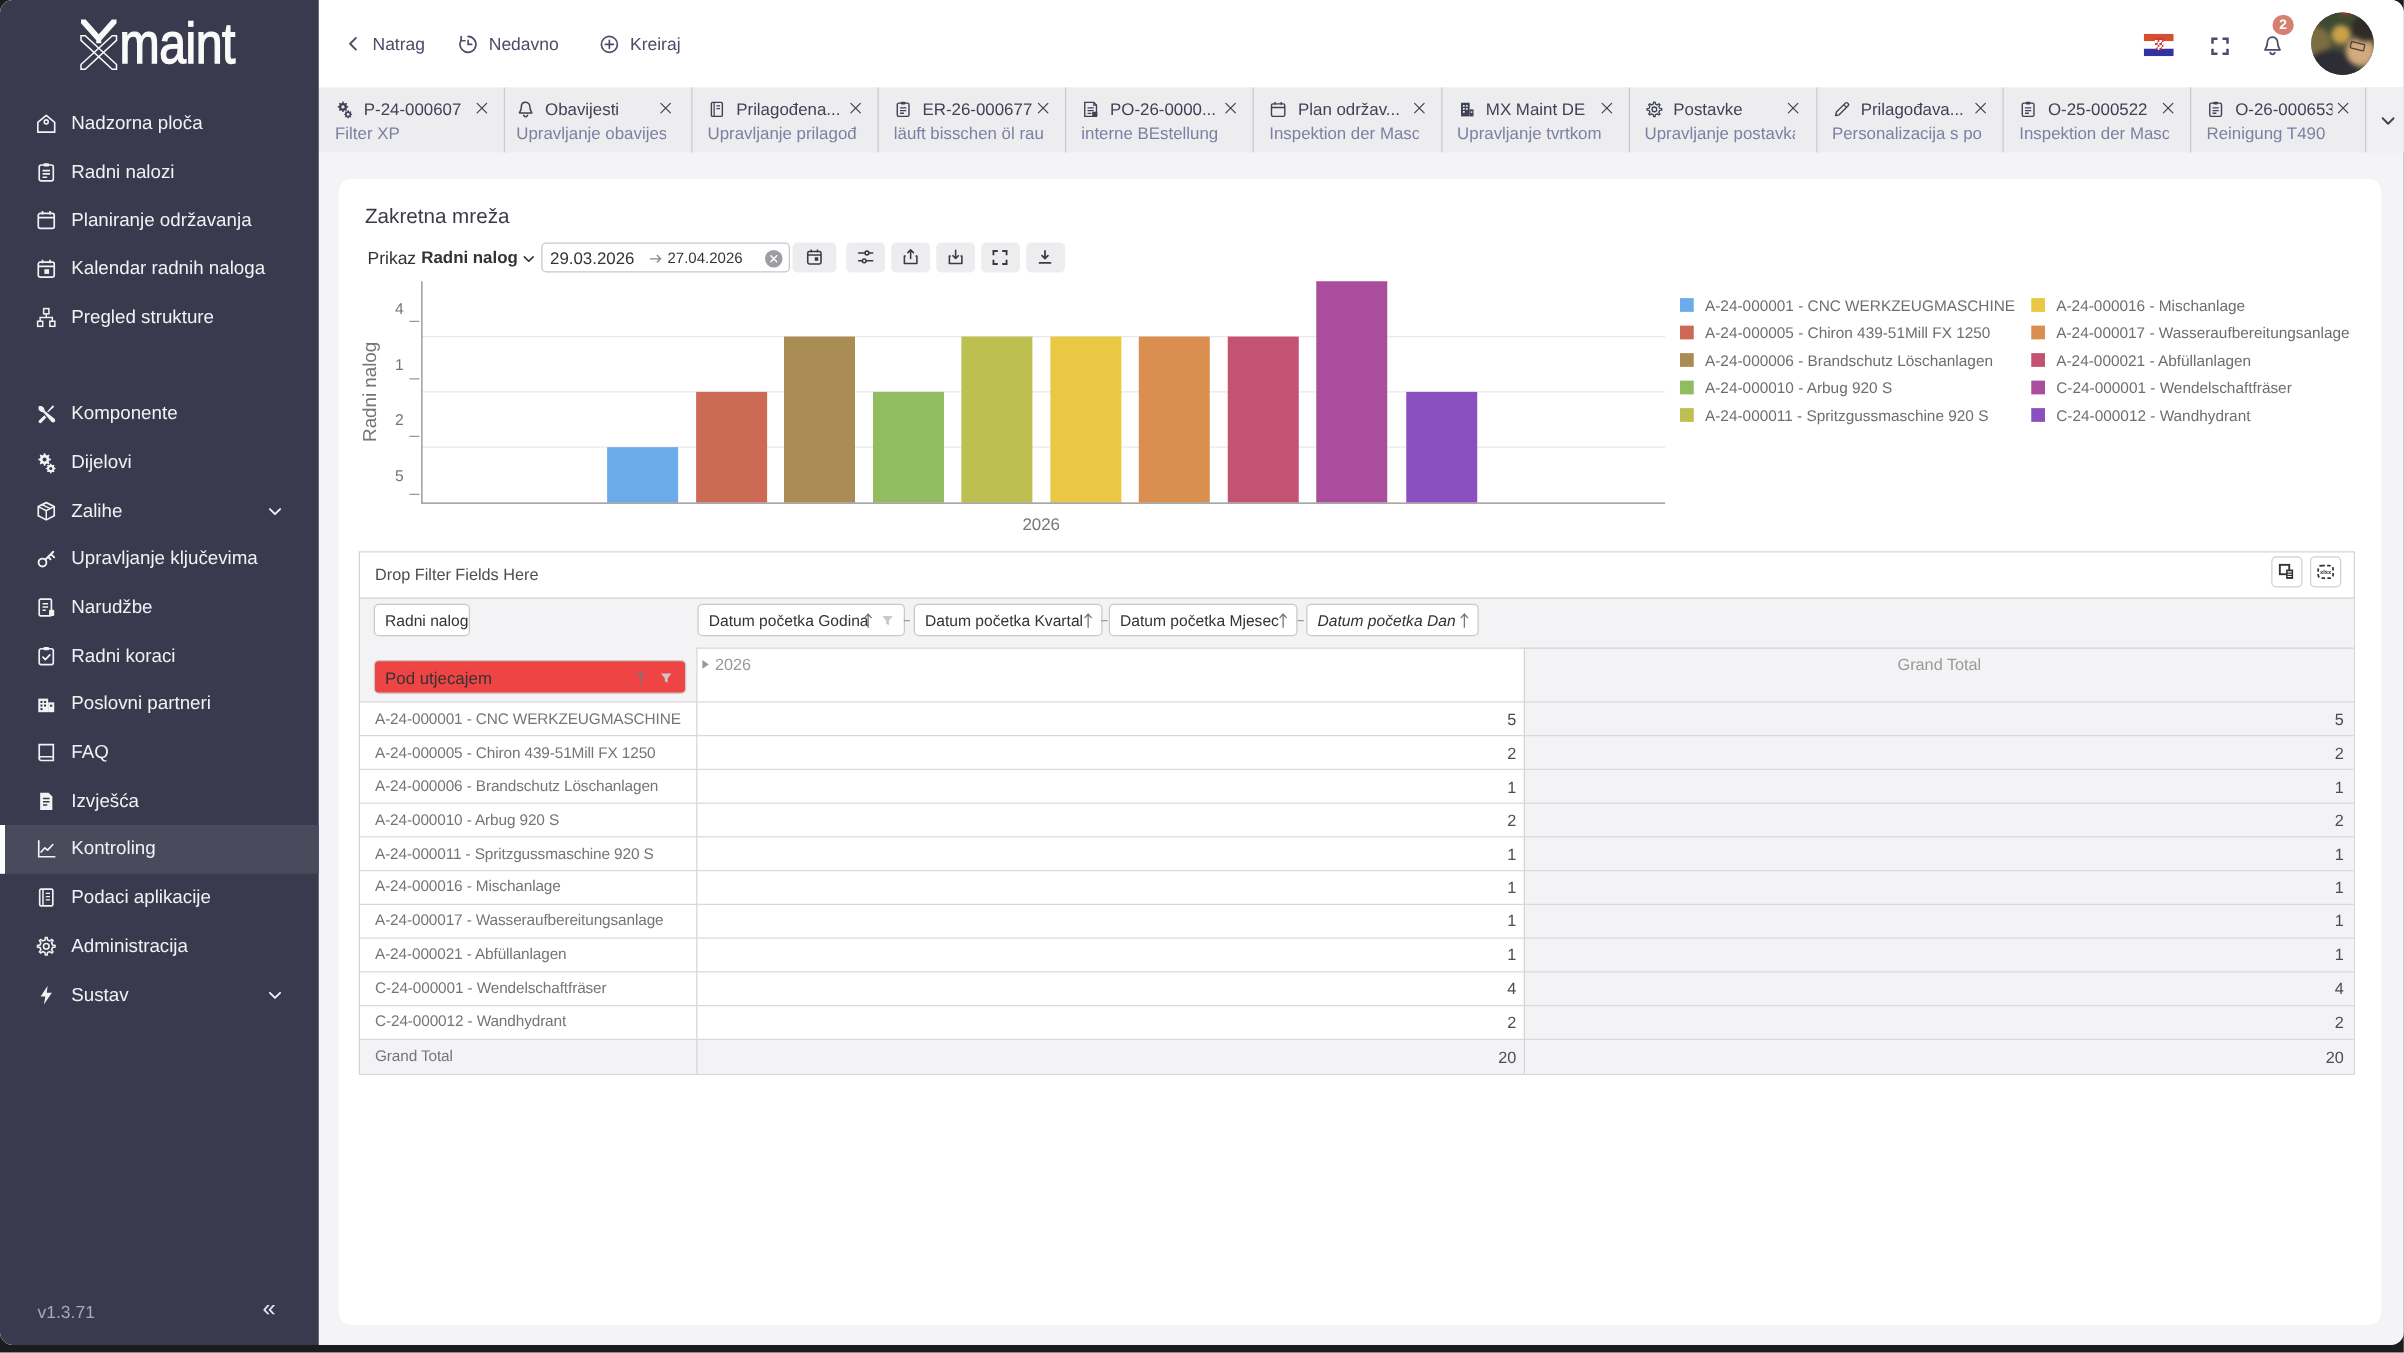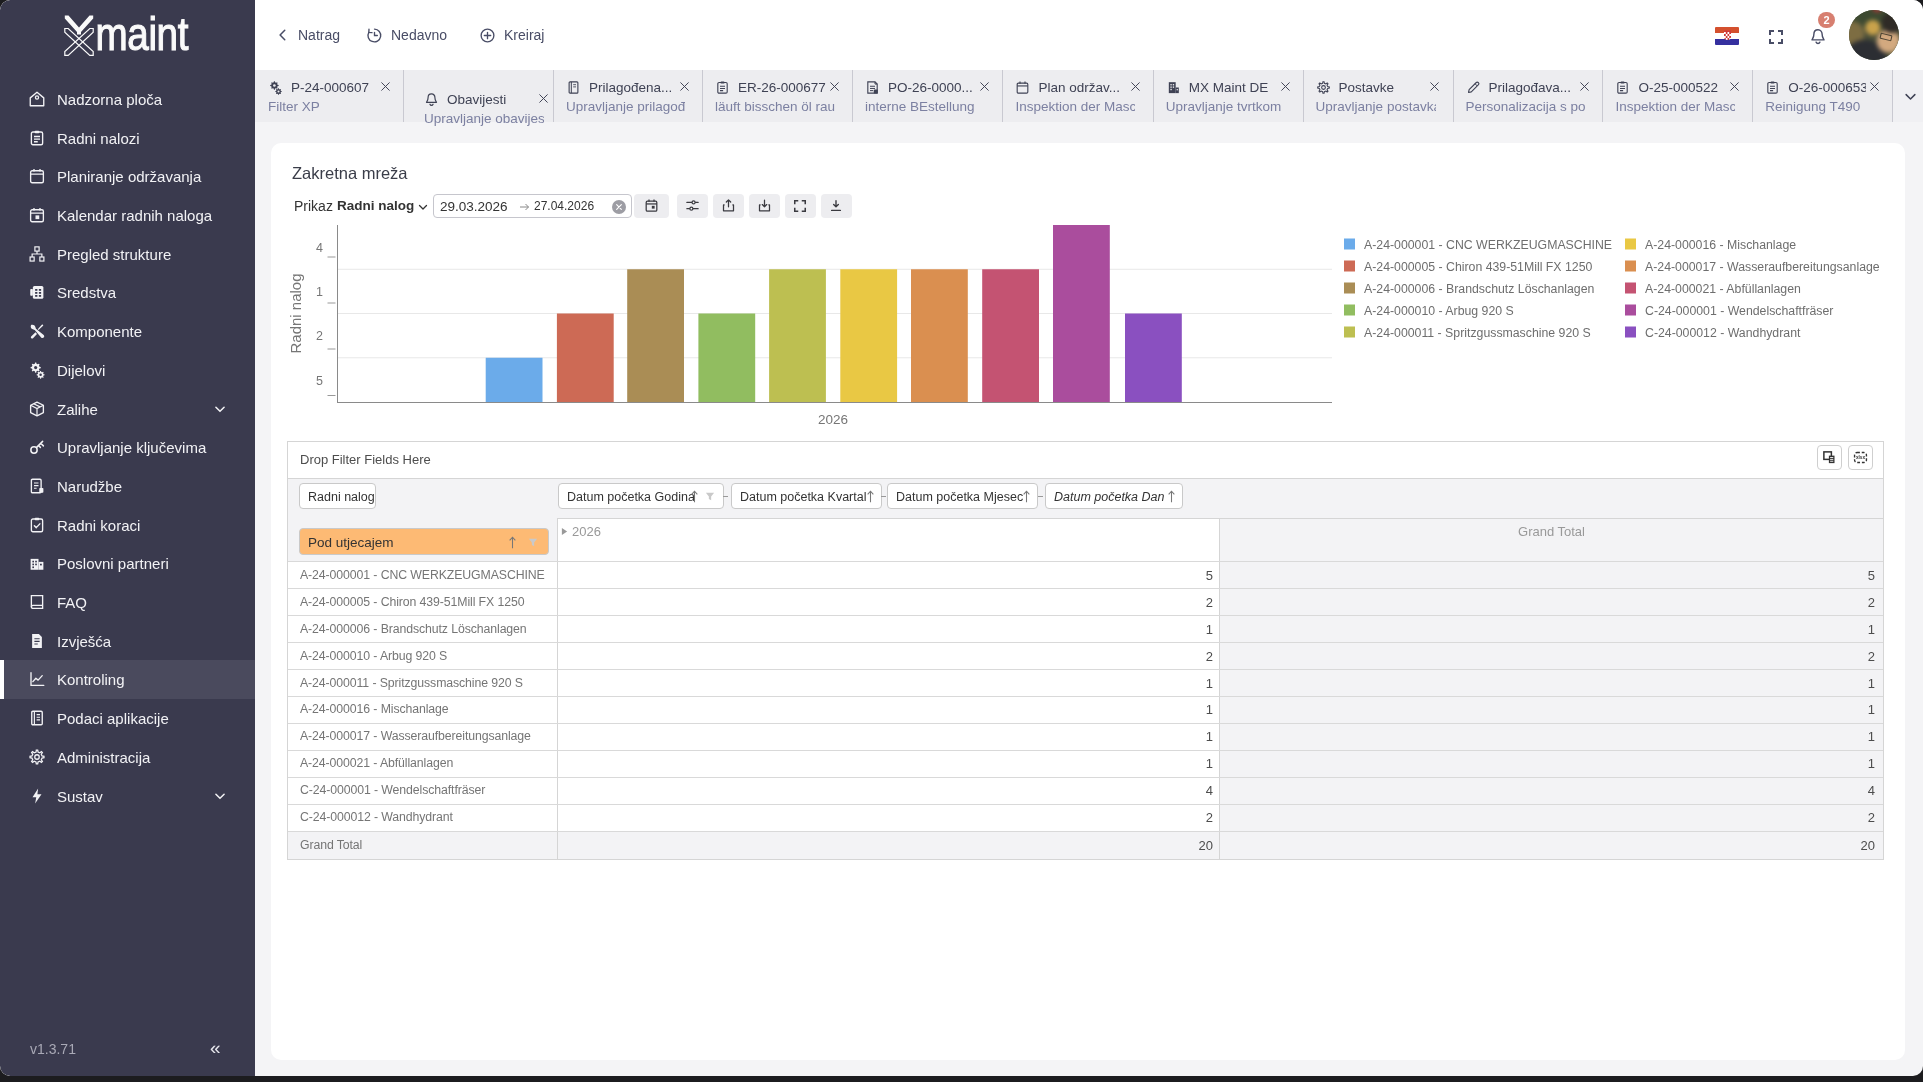--- a/index.html
+++ b/index.html
@@ -143,21 +143,21 @@
             <use href="#t-gears"></use>
           </svg>
           <span style="max-width:86px; overflow:hidden; text-overflow:clip; white-space:nowrap; display:inline-block;">P-24-000607</span>
         </div>
   <svg style="position:absolute; right:11px; top:10px;" width="13" height="13" viewBox="0 0 24 24" stroke="#3f4254" stroke-width="1.8" stroke-linecap="round">
           <path d="M5 5 L19 19 M19 5 L5 19"></path>
         </svg>
   <div class="t2" style="max-width:118px; overflow:hidden;">Filter XP</div>
 </div>
 <div class="tabsep" style="left:148.0px;"></div>
-<div class="tab" style="left:156px; width:150.0px;margin-top:12px;">
+<div class="tab" style="left:145px; width:150.0px;">
   <div class="t1">
           <svg width="15" height="15" viewBox="0 0 24 24" style="flex:0 0 auto">
             <use href="#t-bell"></use>
           </svg>
           <span style="max-width:88px; overflow:hidden; text-overflow:clip; white-space:nowrap; display:inline-block;">Obavijesti</span>
         </div>
   <svg style="position:absolute; right:11px; top:10px;" width="13" height="13" viewBox="0 0 24 24" stroke="#3f4254" stroke-width="1.8" stroke-linecap="round">
           <path d="M5 5 L19 19 M19 5 L5 19"></path>
         </svg>
   <div class="t2" style="max-width:120px; overflow:hidden;">Upravljanje obavijestima</div>
@@ -437,21 +437,21 @@
         </div>
 <div style="position:absolute; left:757px; top:41px; width:138px; height:26px; border:1px solid #c9c9c9; border-radius:4px; background:#fff;">
 <span style="position:absolute; left:8px; top:5.5px; font-size:12.5px; color:#333; white-space:nowrap;font-style:italic;">Datum početka Dan</span>
 <svg style="position:absolute; right:6px; top:6px;" width="9" height="13" viewBox="0 0 10 16" fill="none" stroke="#777" stroke-width="1.3">
             <path d="M5 15 V2 M1.5 5.5 L5 1.5 L8.5 5.5"></path>
           </svg>
         </div>
 <div style="position:absolute; left:435.0px; top:53.5px; width:5px; height:1.5px; background:#999;"></div>
 <div style="position:absolute; left:592.5px; top:53.5px; width:5px; height:1.5px; background:#999;"></div>
 <div style="position:absolute; left:749.5px; top:53.5px; width:5px; height:1.5px; background:#999;"></div>
-<div style="position:absolute; left:11px; top:86px; width:250px; height:27px; border:1px solid #c9c9c9; border-radius:4px; background:#fdba74;">
+<div style="position:absolute; left:11px; top:86px; width:250px; height:27px; border:1px solid #c9c9c9; border-radius:4px; background:#ef4444;">
 <span style="position:absolute; left:8px; top:5.5px; font-size:13.5px; color:#333;">Pod utjecajem</span>
 <svg style="position:absolute; right:31px; top:7px;" width="9" height="13" viewBox="0 0 10 16" fill="none" stroke="#777" stroke-width="1.3">
             <path d="M5 15 V2 M1.5 5.5 L5 1.5 L8.5 5.5"></path>
           </svg>
 <svg style="position:absolute; right:9px; top:8px;" width="12" height="11" viewBox="0 0 24 24" fill="#c9c9c9">
             <path d="M3 4 H21 L14.5 12 V20 L9.5 17.5 V12 Z"></path>
           </svg>
 </div>
 <svg style="position:absolute; left:273px; top:85px;" width="7" height="9" viewBox="0 0 8 10">
           <path d="M1 1 L7 5 L1 9 Z" fill="#999"></path>
@@ -648,26 +648,20 @@
           <use href="#i-org"></use>
         </svg>
         <span class="lb">Pregled strukture</span>
       </div>
 <div class="mi" style="top:195.8px; height:38.7px;">
         <svg class="ic" viewBox="0 0 24 24">
           <use href="#i-cald"></use>
         </svg>
         <span class="lb">Kalendar radnih naloga</span>
       </div>
-<div class="mi" style="top:273.1px; height:38.7px;">
-        <svg class="ic" viewBox="0 0 24 24">
-          <use href="#i-bank"></use>
-        </svg>
-        <span class="lb">Sredstva</span>
-      </div>
 <div class="mi" style="top:311.9px; height:38.7px;">
         <svg class="ic" viewBox="0 0 24 24">
           <use href="#i-tools"></use>
         </svg>
         <span class="lb">Komponente</span>
       </div>
 <div class="mi" style="top:350.6px; height:38.7px;">
         <svg class="ic" viewBox="0 0 24 24">
           <use href="#i-gears"></use>
         </svg>

